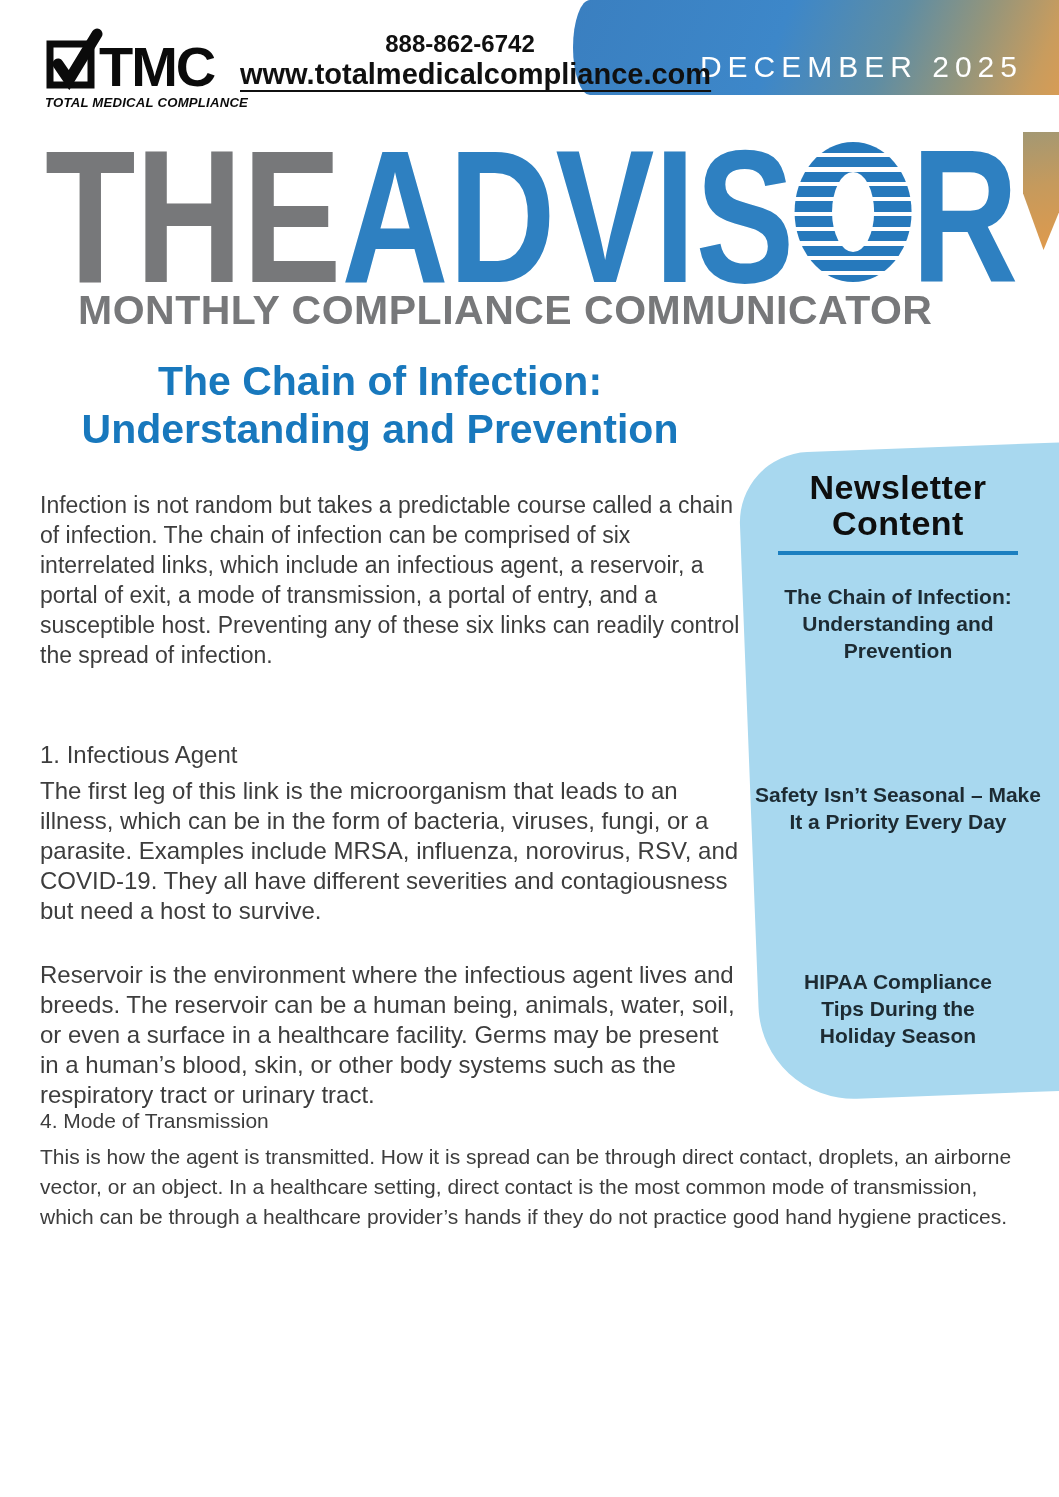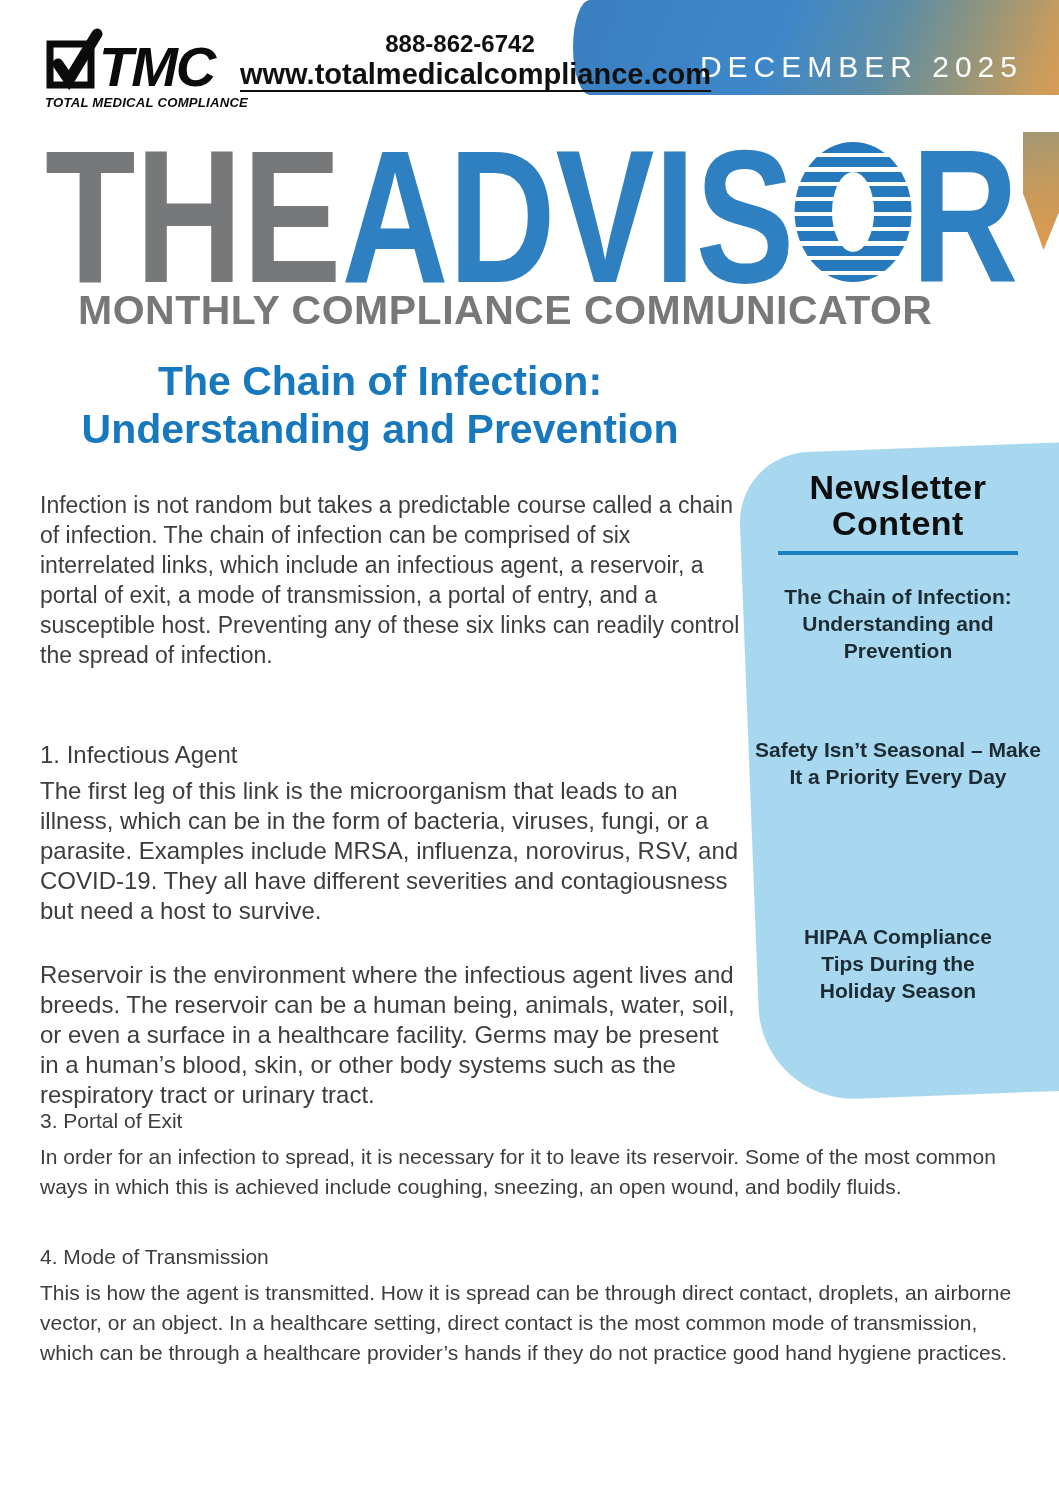--- a/index.html
+++ b/index.html
@@ -21,21 +21,21 @@
     font-size:30px; letter-spacing:6px; color:#ffffff; font-weight:400;
   }
   .banner-wedge {
     position:absolute; left:1023px; top:132px; width:36px; height:118px;
     background:linear-gradient(170deg,#a39873 0%, #c59a5d 45%, #e09a4c 100%);
     clip-path:polygon(0 0, 100% 0, 100% 68%, 57% 100%, 0 52%);
   }
 
   
   .tmc { position:absolute; left:45px; top:28px; width:195px; }
-  .tmc-row { display:flex; align-items:flex-end;font-style:italic; }
+  .tmc-row { display:flex; align-items:flex-end; }
   .tmc-check { width:58px; height:62px; flex:0 0 auto; }
   .tmc-name { font-size:56px; font-weight:800; letter-spacing:-2px; color:#0b0b0b; line-height:0.82; margin-left:-4px; }
   .tmc-tagline { font-size:13.2px; font-weight:700; letter-spacing:0.2px; color:#0b0b0b; margin-top:5px; white-space:nowrap;font-style:italic; }
 
   
   .contact { position:absolute; left:240px; top:30px; width:440px; text-align:center; }
   .phone { font-size:24px; font-weight:700; color:#101010; }
   .website {
     display:inline-block; margin-top:0; font-size:29px; font-weight:600; color:#101010;
     text-decoration:underline; text-underline-offset:6px; text-decoration-thickness:2px; cursor:pointer;
@@ -80,21 +80,21 @@
     position:absolute; left:737px; top:440px; width:385px; height:648px;
     background:#a8d8ef;
     border-radius:70px 0 0 95px;
     transform:rotate(-2.2deg); transform-origin:top right;
   }
   .sidebar-content { position:absolute; left:737px; top:456px; width:322px; text-align:center; color:#1d2b33; }
   .sidebar-heading { margin-top:14px; font-size:34px; line-height:1.05; font-weight:800; color:#0e0e0e; letter-spacing:0.5px; }
   .sidebar-underline { width:240px; height:4px; background:#1b7fc0; margin:10px auto 0 auto; }
   .sidebar-item { font-size:21px; line-height:27px; font-weight:600; }
   .si-1 { margin-top:28px; }
-  .si-2 { margin-top:72px; }
+  .si-2 { margin-top:117px; }
   .si-3 { margin-top:133px; }
 </style>
 </head>
 <body>
 
 <div class="page">
 
   <div class="banner">
     <div class="banner-date">DECEMBER 2025</div>
   </div>
@@ -152,23 +152,19 @@
     <div class="sec">
       <div class="sec-h">1. Infectious Agent</div>
       <div>The first leg of this link is the microorganism that leads to an illness, which can be in the form of bacteria, viruses, fungi, or a parasite. Examples include MRSA, influenza, norovirus, RSV, and COVID-19. They all have different severities and contagiousness but need a host to survive.</div>
     </div>
     <div class="sec">
       <div>Reservoir is the environment where the infectious agent lives and breeds. The reservoir can be a human being, animals, water, soil, or even a surface in a healthcare facility. Germs may be present in a human’s blood, skin, or other body systems such as the respiratory tract or urinary tract.</div>
     </div>
   </div>
 
   <div class="col-wide">
-    <div class="sec" style="margin-bottom:40px;">
-      <div class="sec-h">3. Portal of Exit</div>
-      <div>In order for an infection to spread, it is necessary for it to leave its reservoir. Some of the most common ways in which this is achieved include coughing, sneezing, an open wound, and bodily fluids.</div>
-    </div>
     <div class="sec">
       <div class="sec-h">4. Mode of Transmission</div>
       <div>This is how the agent is transmitted. How it is spread can be through direct contact, droplets, an airborne vector, or an object. In a healthcare setting, direct contact is the most common mode of transmission, which can be through a healthcare provider’s hands if they do not practice good hand hygiene practices.</div>
     </div>
   </div>
 
 </div>
 
 </body></html>

